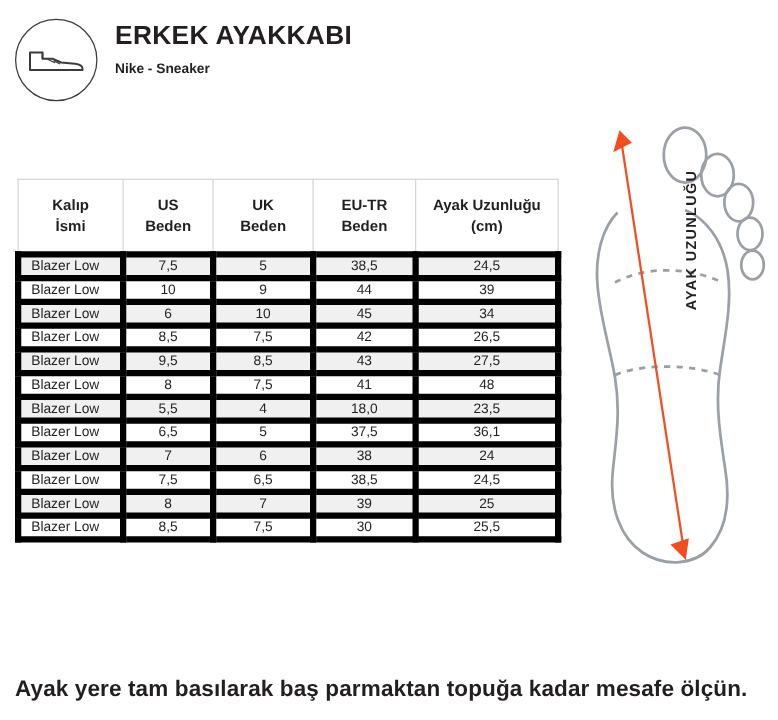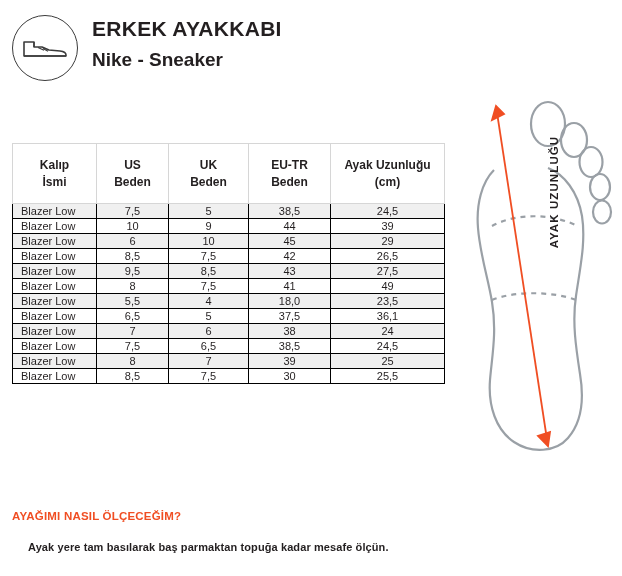--- a/index.html
+++ b/index.html
@@ -22,21 +22,21 @@
     display: flex; align-items: center; justify-content: center;
   }
   .logo-circle svg { display: block; }
   .title {
     position: absolute; left: 92px; top: 17px;
     font-size: 21px; font-weight: bold; letter-spacing: .3px;
     color: #231f20;
   }
   .subtitle {
     position: absolute; left: 92px; top: 49px;
-    font-size: 19px; font-weight: bold; color: #231f20;
+    font-size: 11px; font-weight: bold; color: #231f20;
   }
 
   
   .table-wrap { position: absolute; left: 12px; top: 143px; width: 432px; }
   table { border-collapse: collapse; width: 432px; table-layout: fixed; }
   col.c0 { width: 84px; }
   col.c1 { width: 72px; }
   col.c2 { width: 80px; }
   col.c3 { width: 82px; }
   col.c4 { width: 114px; }
@@ -46,21 +46,21 @@
     height: 60px;
     font-size: 12px;
     font-weight: bold;
     color: #231f20;
     text-align: center;
     vertical-align: middle;
     line-height: 1.35;
     background: #ffffff;
   }
   tbody td {
-    border: 1px solid #000000;
+    border: 5px solid #000000;
     height: 15px;
     font-size: 11px;
     text-align: center;
     vertical-align: middle;
     color: #231f20;
   }
   tbody td.name { text-align: left; padding-left: 8px; }
   tbody tr.odd td { background: #f0f0f0; }
   tbody tr.even td { background: #ffffff; }
 
@@ -81,21 +81,21 @@
     white-space: nowrap;
   }
 
   
   .footer-heading {
     position: absolute; left: 12px; top: 510px;
     font-size: 11.5px; font-weight: bold; color: #f04e23; letter-spacing: .2px;
   }
   .footer-text {
     position: absolute; left: 12px; top: 541px;
-    font-size: 11px; font-weight: bold; color: #231f20; letter-spacing: .1px; margin-left: 16px;
+    font-size: 18px; font-weight: bold; color: #231f20; letter-spacing: .1px;
   }
 </style>
 </head>
 <body>
 
 <div class="page">
 
   <div class="header">
     <div class="logo-circle">
       <svg width="46" height="26" viewBox="0 0 46 26" aria-hidden="true">
@@ -156,42 +156,42 @@
           <td>10</td>
           <td>9</td>
           <td>44</td>
           <td>39</td>
         </tr>
         <tr class="odd">
           <td class="name">Blazer Low</td>
           <td>6</td>
           <td>10</td>
           <td>45</td>
-          <td>29</td>
+          <td>34</td>
         </tr>
         <tr class="even">
           <td class="name">Blazer Low</td>
           <td>8,5</td>
           <td>7,5</td>
           <td>42</td>
           <td>26,5</td>
         </tr>
         <tr class="odd">
           <td class="name">Blazer Low</td>
           <td>9,5</td>
           <td>8,5</td>
           <td>43</td>
           <td>27,5</td>
         </tr>
         <tr class="even">
           <td class="name">Blazer Low</td>
           <td>8</td>
           <td>7,5</td>
           <td>41</td>
-          <td>49</td>
+          <td>48</td>
         </tr>
         <tr class="odd">
           <td class="name">Blazer Low</td>
           <td>5,5</td>
           <td>4</td>
           <td>18,0</td>
           <td>23,5</td>
         </tr>
         <tr class="even">
           <td class="name">Blazer Low</td>
@@ -259,16 +259,15 @@
 
       <g stroke="#f04e23" stroke-width="1.8" fill="#f04e23">
         <line x1="44" y1="20" x2="96" y2="360"></line>
         <polygon points="44,20 40,34 52,28"></polygon>
         <polygon points="96,360 86,350 98,346"></polygon>
       </g>
     </svg>
     <div class="foot-label">AYAK UZUNLUĞU</div>
   </div>
 
-  <div class="footer-heading">AYAĞIMI NASIL ÖLÇECEĞİM?</div>
   <div class="footer-text">Ayak yere tam basılarak baş parmaktan topuğa kadar mesafe ölçün.</div>
 
 </div>
 
 </body></html>

